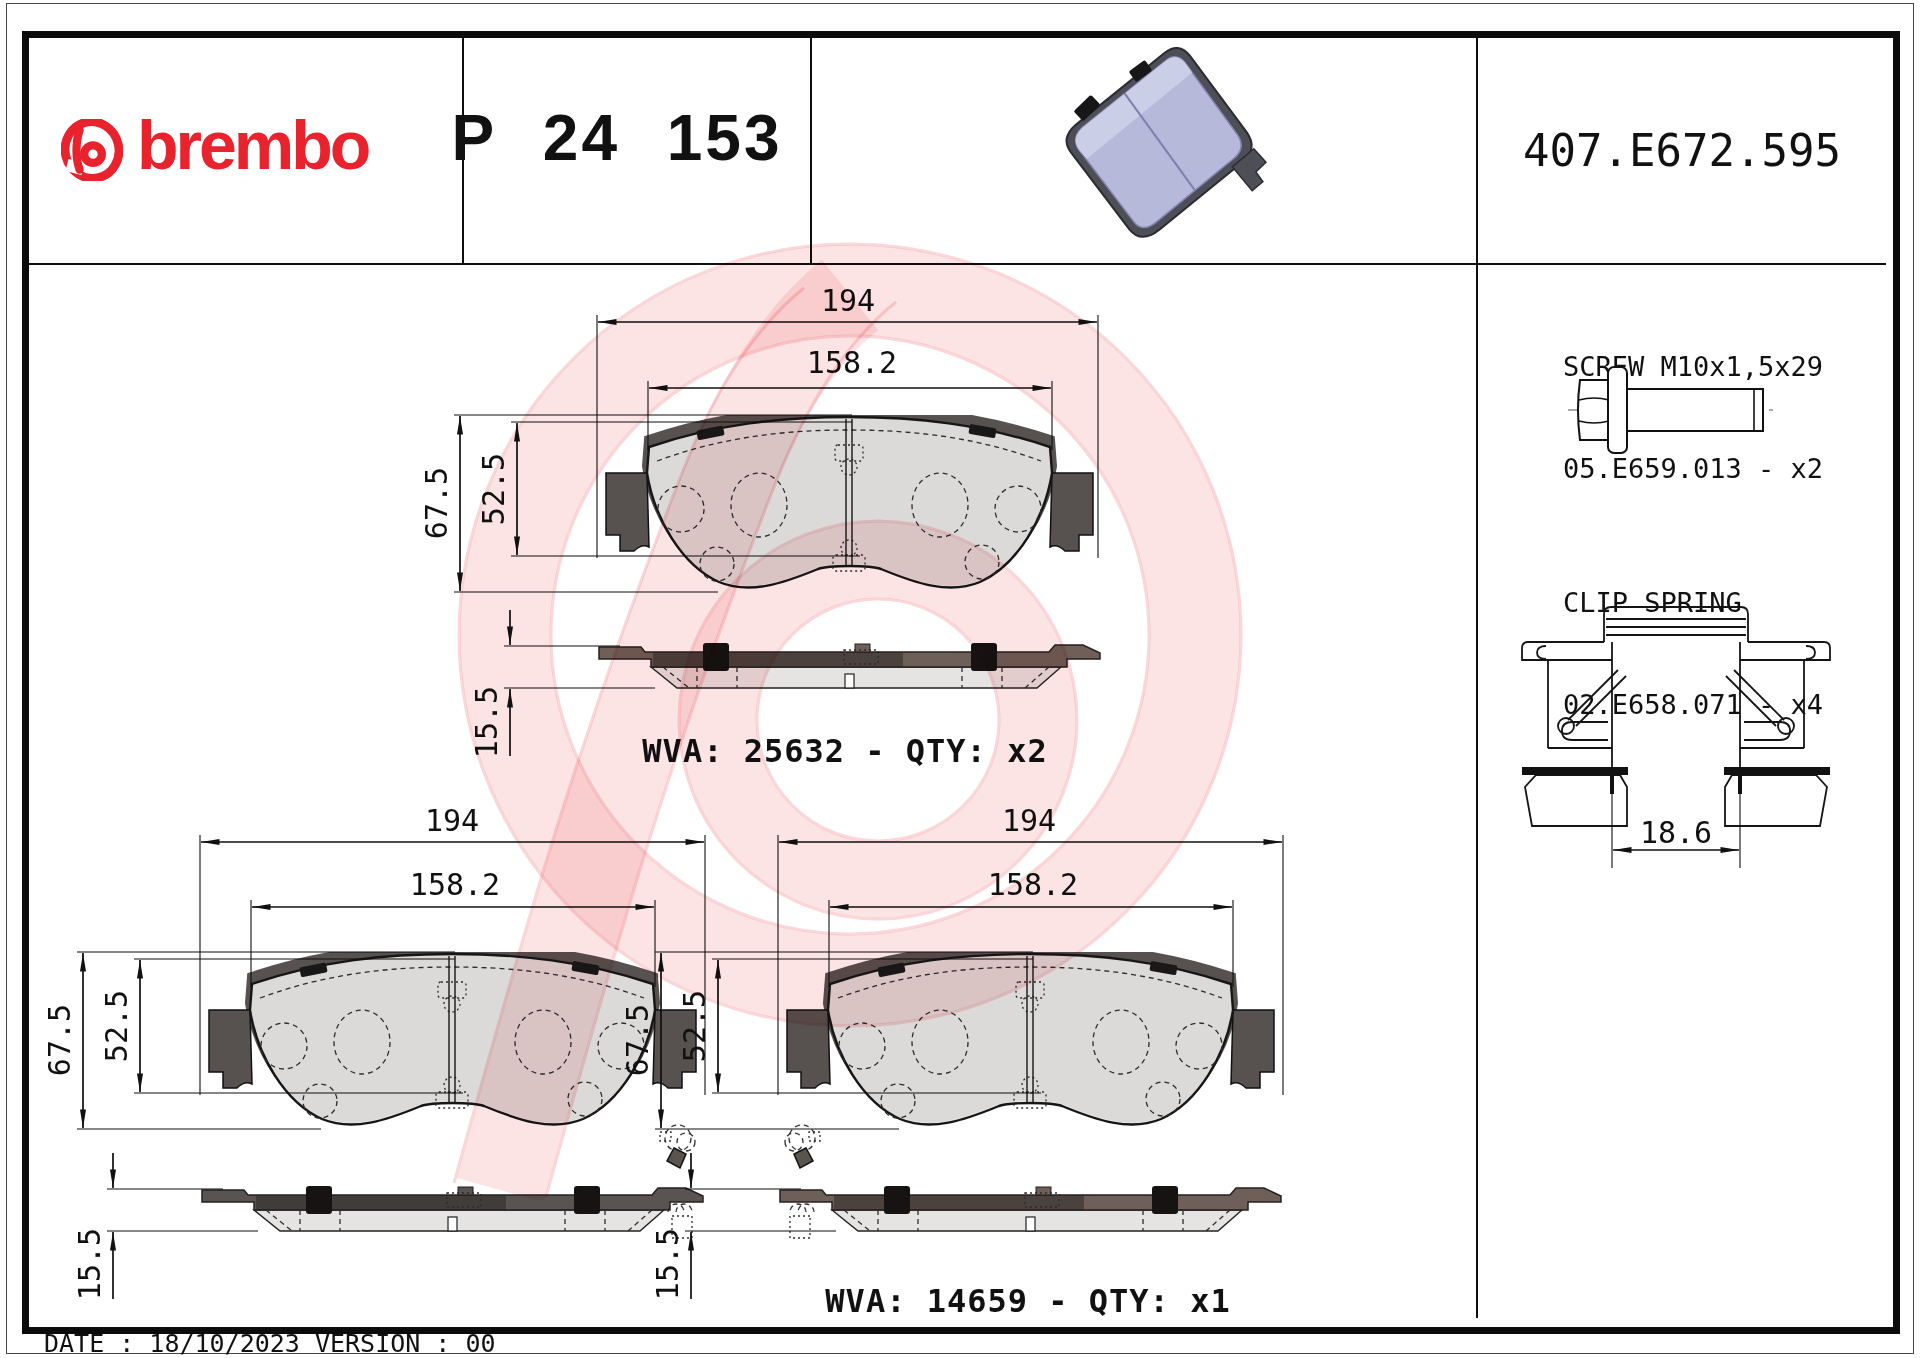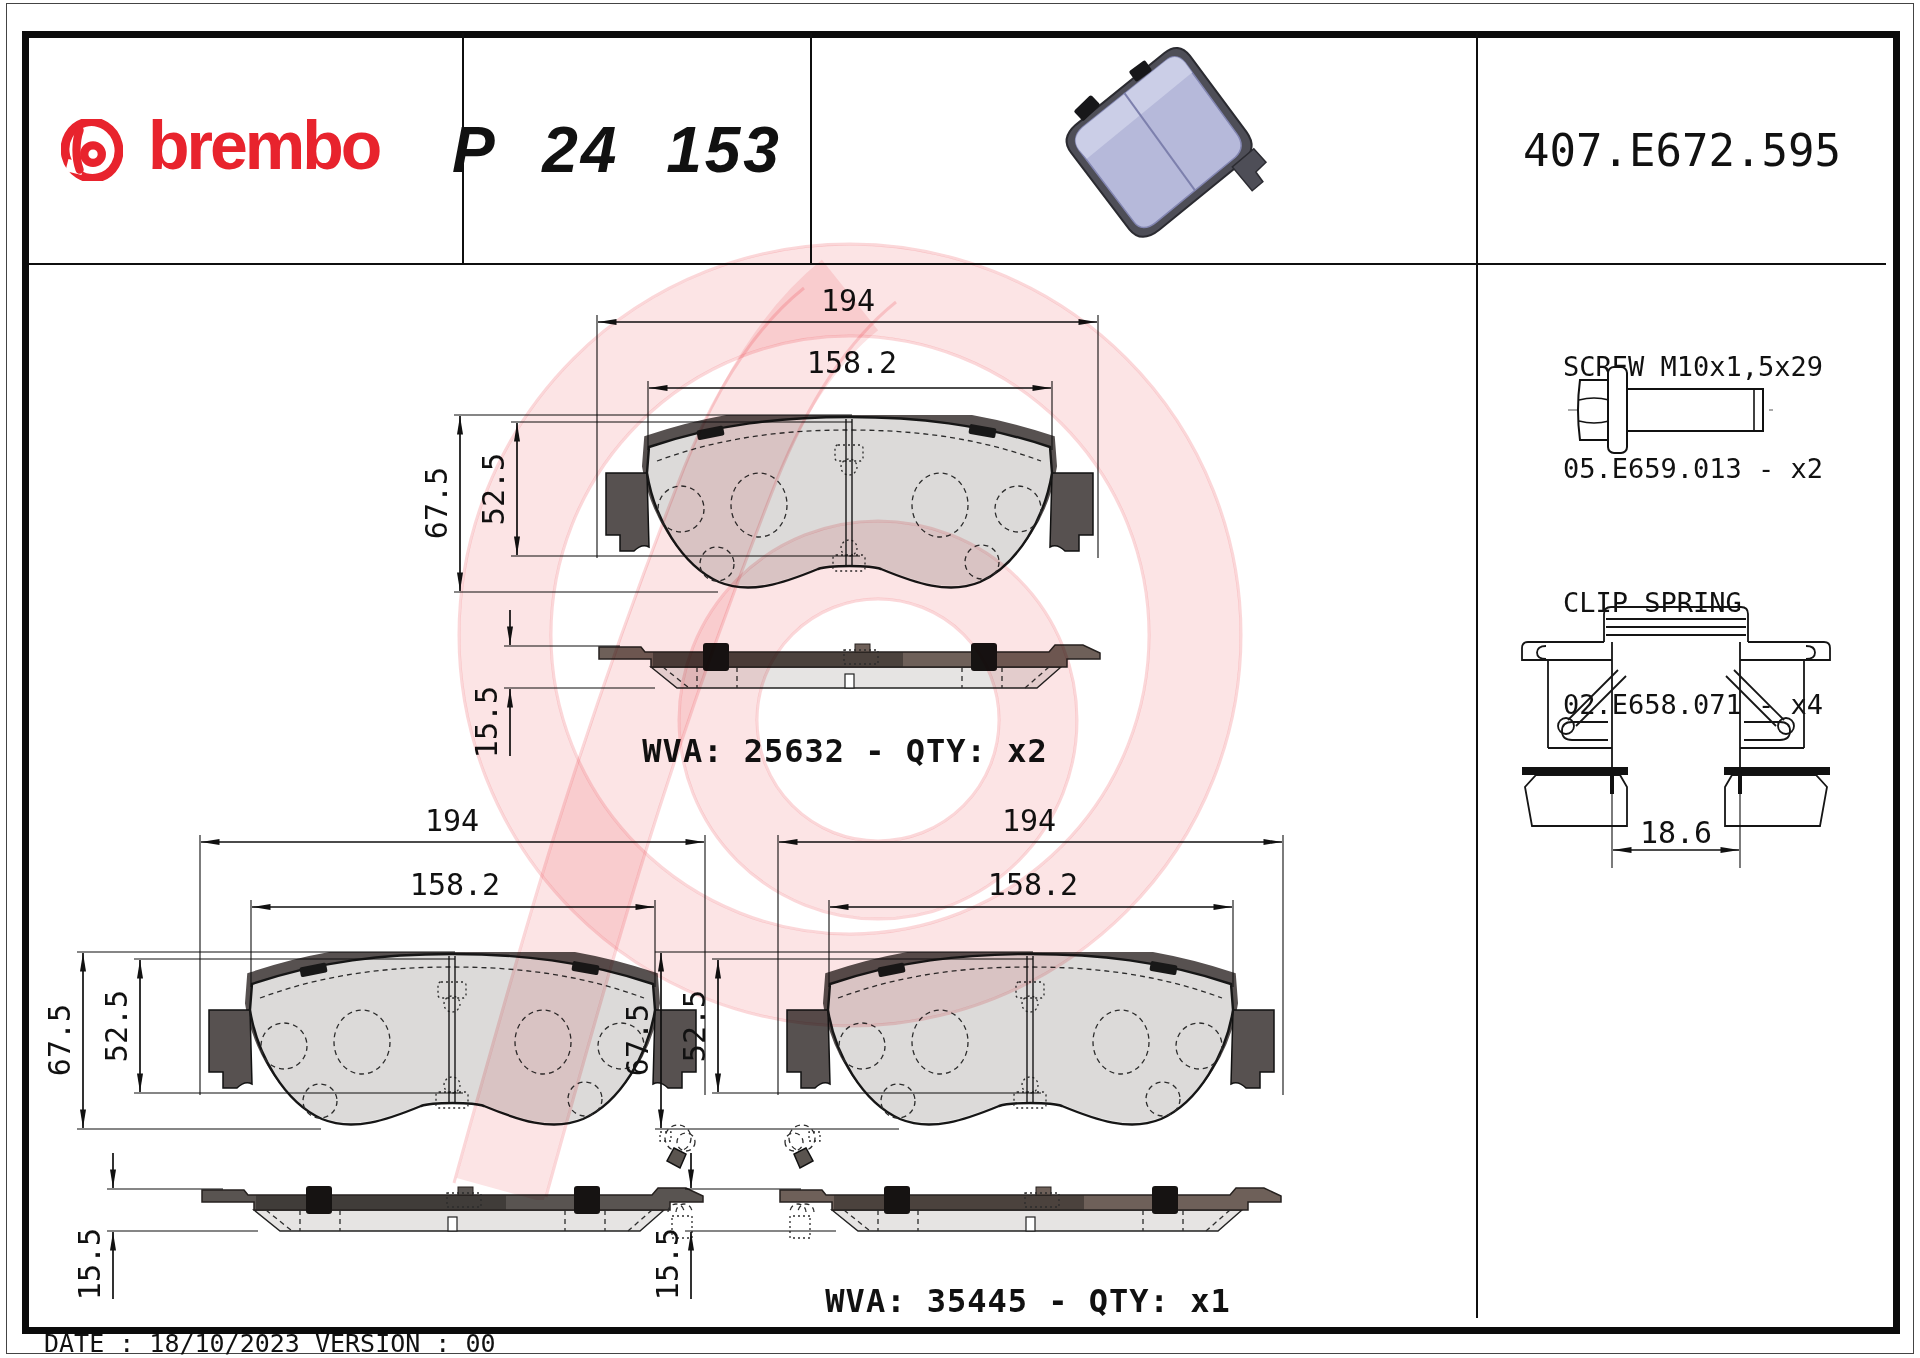--- a/index.html
+++ b/index.html
@@ -6,22 +6,22 @@
   .sheet{position:relative;width:1920px;height:1358px;background:#ffffff;overflow:hidden;
          font-family:"DejaVu Sans Mono",monospace;color:#111;}
   .abs{position:absolute;}
   .page-frame{left:6px;top:3px;width:1906px;height:1349px;border:1px solid #444;}
   .main-box{left:22px;top:31px;width:1864px;height:1289px;border:7px solid #0b0b0b;}
   .vline{width:2px;background:#0f0f0f;}
   .hline{height:2px;background:#0f0f0f;}
   .cell{display:flex;align-items:center;}
   .brand-cell{left:29px;top:38px;width:433px;height:224px;padding-left:32px;gap:14px;}
   .wordmark{font-family:"Liberation Sans",sans-serif;font-weight:bold;font-size:68px;
-            letter-spacing:-3px;color:#e8232d;line-height:1;padding-bottom:10px;margin-left:11px;}
-  .pn-cell{left:464px;top:38px;width:306px;height:224px;justify-content:center;font-style:italic;}
+            letter-spacing:-3px;color:#e8232d;line-height:1;padding-bottom:10px;}
+  .pn-cell{left:464px;top:26px;width:306px;height:224px;justify-content:center;}
   .pn{font-family:"Liberation Sans",sans-serif;font-weight:bold;font-size:64px;
       letter-spacing:3px;word-spacing:26px;white-space:pre;}
   .ref-cell{left:1478px;top:38px;width:408px;height:224px;justify-content:center;}
   .ref{font-size:44px;letter-spacing:0px;white-space:pre;}
   .hw-text{font-size:27px;line-height:34px;white-space:pre;}
   .dim-label{position:absolute;font-size:30px;white-space:pre;transform:translate(-50%,-50%);}
   .dim-label.v{transform:translate(-50%,-50%) rotate(-90deg);}
   .wva{position:absolute;font-size:32px;font-weight:bold;white-space:pre;transform:translate(-50%,-50%);letter-spacing:1px;margin-top:7px;}
   .footer{position:absolute;left:44px;top:1329px;font-size:25px;white-space:pre;}
   
@@ -292,21 +292,21 @@
   <div class="dim-label" style="left:455px;top:884px;">158.2</div>
   <div class="dim-label v" style="left:59px;top:1040px;">67.5</div>
   <div class="dim-label v" style="left:116px;top:1026px;">52.5</div>
   <div class="dim-label v" style="left:89px;top:1264px;">15.5</div>
 
   <div class="dim-label" style="left:1029px;top:820px;">194</div>
   <div class="dim-label" style="left:1033px;top:884px;">158.2</div>
   <div class="dim-label v" style="left:637px;top:1040px;">67.5</div>
   <div class="dim-label v" style="left:694px;top:1026px;">52.5</div>
   <div class="dim-label v" style="left:667px;top:1264px;">15.5</div>
-  <div class="wva" style="left:1028px;top:1294px;">WVA: 35445 - QTY: x1</div>
+  <div class="wva" style="left:1028px;top:1294px;">WVA: 14659 - QTY: x1</div>
 
   <div class="footer">DATE : 18/10/2023 VERSION : 00</div>
 
   <svg class="abs watermark" style="left:350px;top:215px;" width="940" height="985" viewBox="0 0 940 985">
     <g fill="none" stroke="#e8232d">
       <circle cx="500" cy="420" r="345" stroke-width="90" stroke-opacity="0.12"></circle>
       <circle cx="500" cy="420" r="391" stroke-width="3" stroke-opacity="0.18"></circle>
       <circle cx="500" cy="420" r="299" stroke-width="3" stroke-opacity="0.18"></circle>
       <circle cx="528" cy="505" r="160" stroke-width="76" stroke-opacity="0.12"></circle>
       <circle cx="528" cy="505" r="199" stroke-width="3" stroke-opacity="0.18"></circle>

